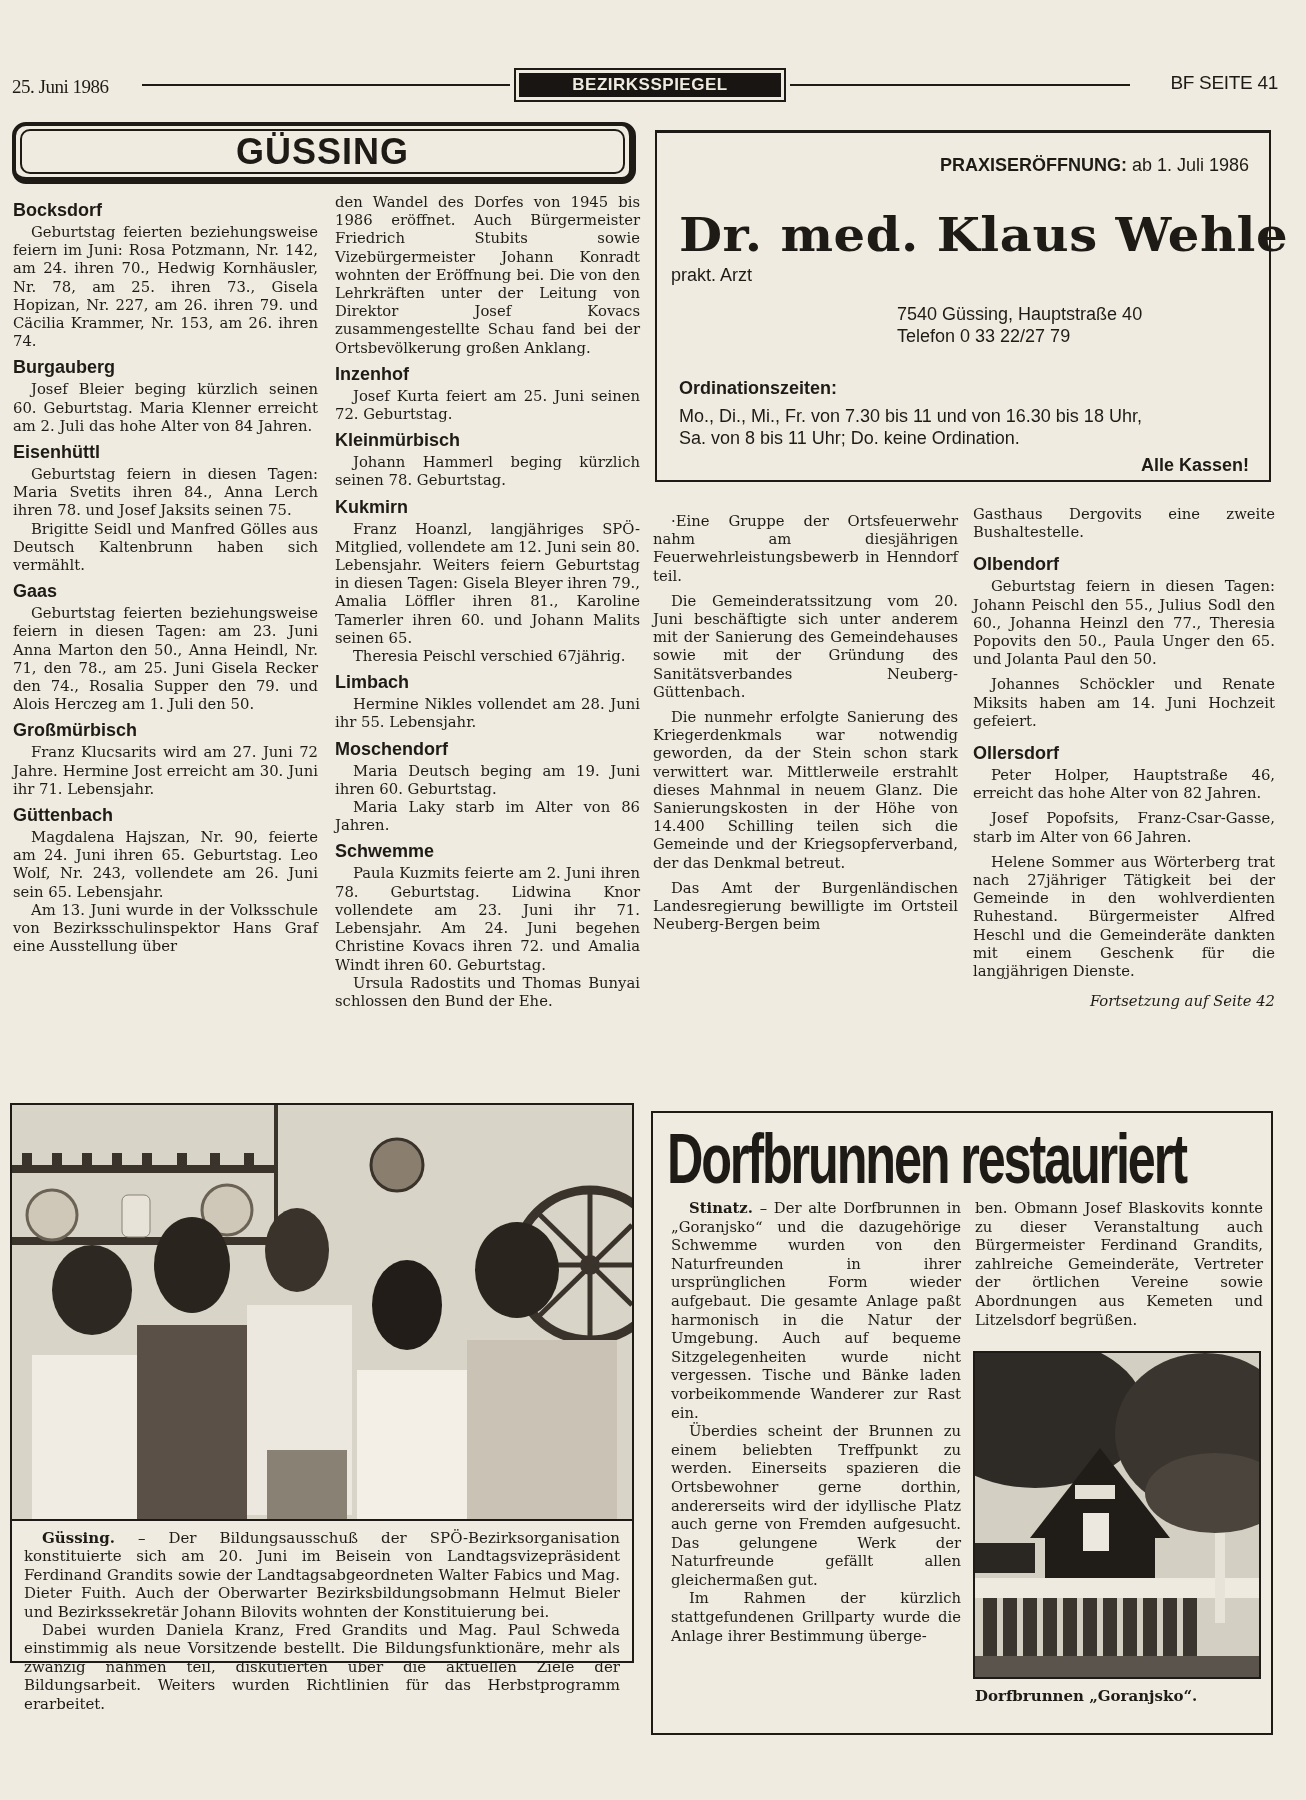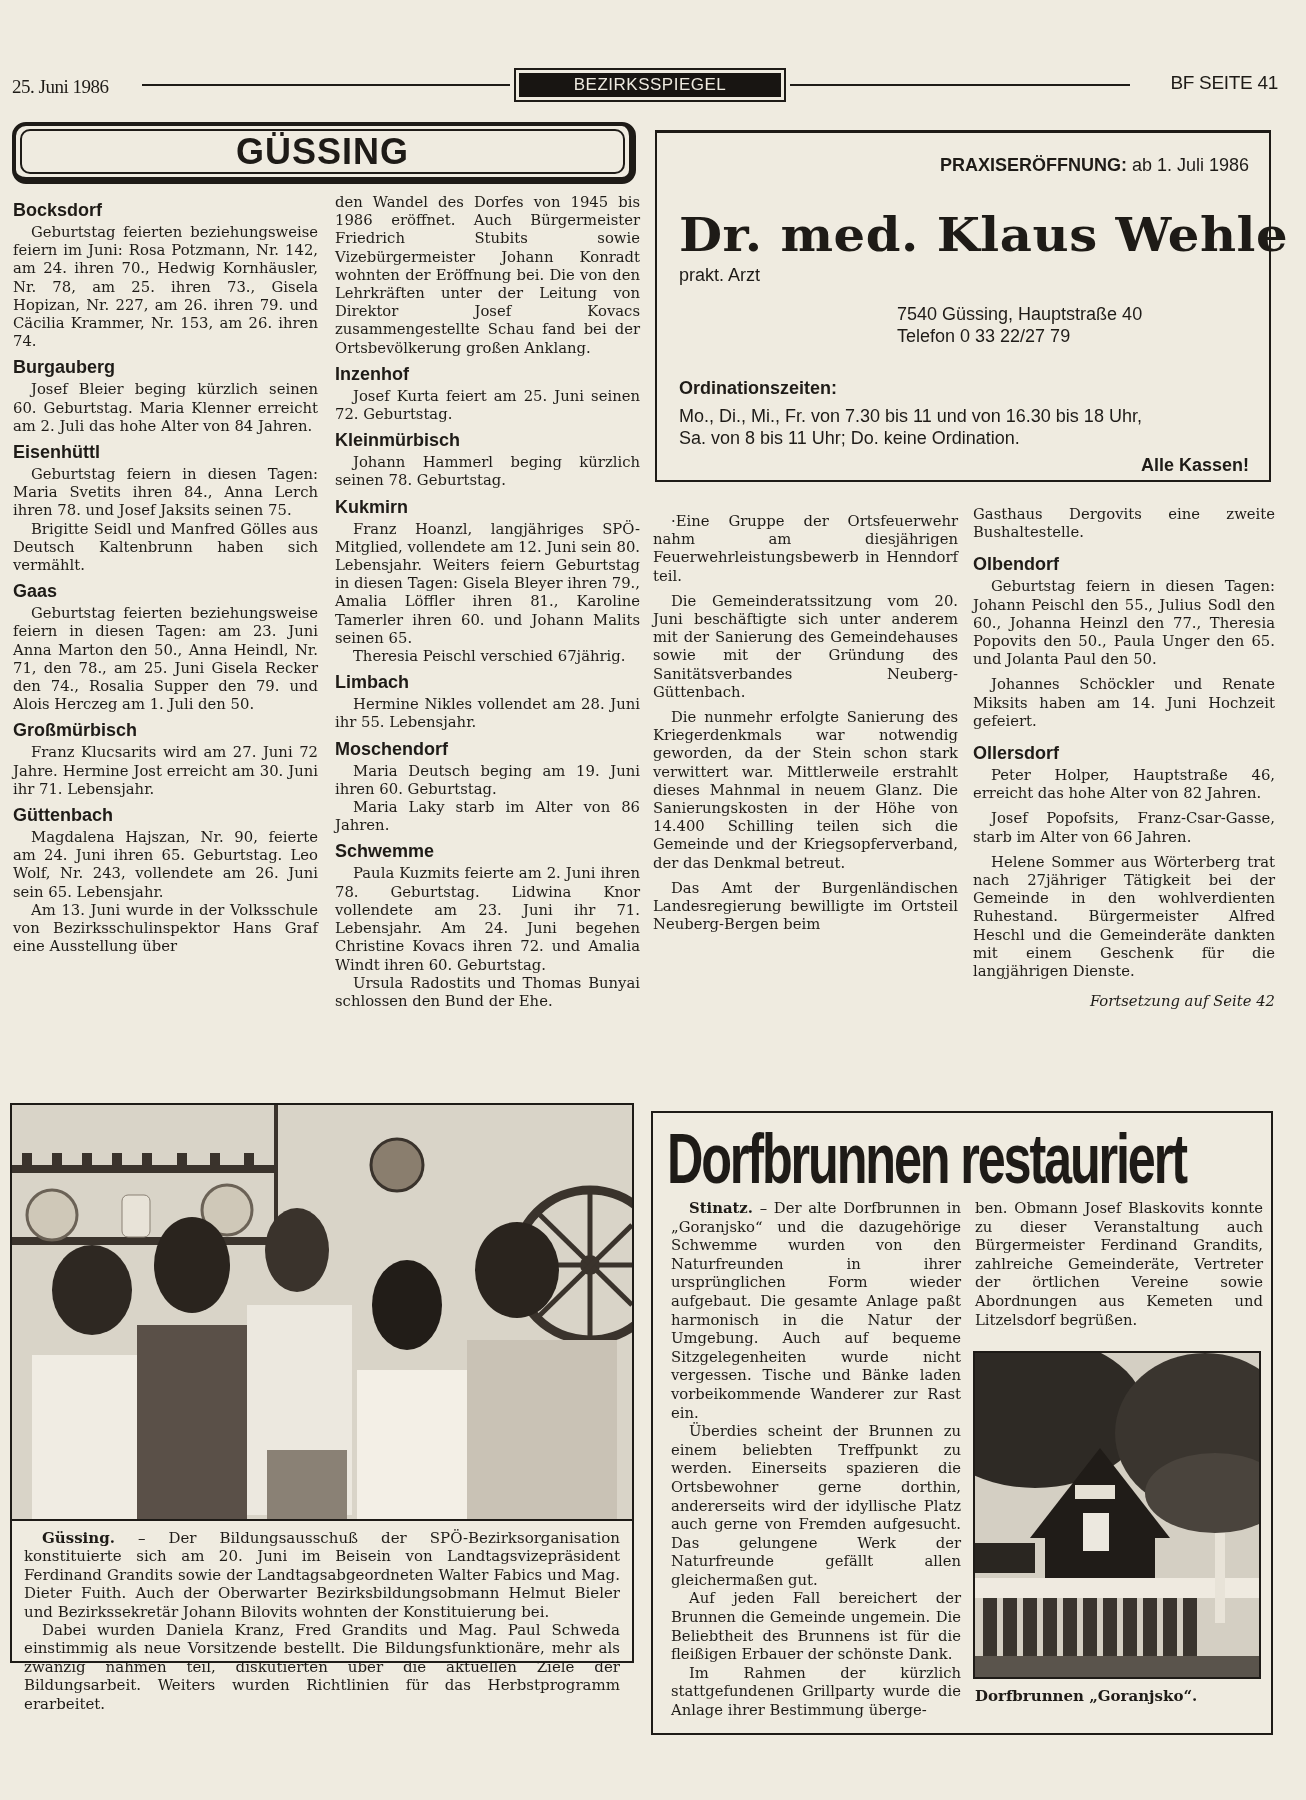--- a/index.html
+++ b/index.html
@@ -7,21 +7,21 @@
     width:1306px; height:1800px; position:relative; overflow:hidden;
     background:#efebe0;
     font-family:"DejaVu Serif", serif;
     color:#1e1b17;
   }
   .abs { position:absolute; }
   
   .hdr-date { left:12px; top:76px; font-family:Liberation Serif, serif; font-size:19px; letter-spacing:-0.5px; }
   .hdr-line { height:2px; background:#1e1b17; top:84px; }
   .hdr-badge { left:514px; top:68px; width:272px; height:34px; border:2px solid #1e1b17; box-sizing:border-box; padding:3px; }
-  .hdr-badge-inner { background:#181512; color:#efebe0; height:100%; display:flex; align-items:center; justify-content:center; font-family:"Liberation Sans", sans-serif; font-weight:normal; font-size:17px; letter-spacing:0.5px; }
+  .hdr-badge-inner { background:#181512; color:#efebe0; height:100%; display:flex; align-items:center; justify-content:center; font-family:"Liberation Sans", sans-serif; font-weight:bold; font-size:17px; letter-spacing:0.5px; }
   .hdr-page { right:28px; top:72px; font-family:"Liberation Sans", sans-serif; font-size:19px; letter-spacing:-0.3px; }
 
   
   .banner { left:12px; top:122px; width:624px; height:62px; border:4px solid #1e1b17; border-radius:14px; box-sizing:border-box; border-bottom-width:7px; border-right-width:7px; }
   .banner-inner { position:absolute; left:4px; top:3px; right:4px; bottom:3px; border:2px solid #1e1b17; border-radius:10px; display:flex; align-items:center; justify-content:center; font-family:"Liberation Sans", sans-serif; font-weight:bold; font-size:36px; letter-spacing:1px; }
 
   
   .col { font-size:14.8px; line-height:18.2px; text-align:justify; hyphens:manual; }
   .col h3 { font-family:"Liberation Sans", sans-serif; font-size:18px; font-weight:bold; margin:6px 0 2px 0; line-height:22px; }
   .col p { margin:0; text-indent:18px; }
@@ -31,21 +31,21 @@
   .col2 { left:335px; top:193px; width:305px; }
   .col3 { left:653px; top:505px; width:305px; }
   .col4 { left:973px; top:505px; width:302px; }
   .cont { text-align:right; font-style:italic; margin-top:12px; }
 
   
   .ad { left:655px; top:130px; width:616px; height:352px; border:2px solid #1e1b17; border-top-width:3px; box-sizing:border-box; font-family:"Liberation Sans", sans-serif; }
   .ad-open { position:absolute; right:20px; top:22px; font-size:18px; }
   .ad-open b { font-weight:bold; }
   .ad-name { position:absolute; left:22px; top:75px; font-family:"DejaVu Serif", serif; font-weight:bold; font-size:46px; letter-spacing:0.5px; transform:scaleX(1.08); transform-origin:left; }
-  .ad-title { position:absolute; left:22px; top:132px; font-size:18px; }
+  .ad-title { position:absolute; left:14px; top:132px; font-size:18px; }
   .ad-addr { position:absolute; left:240px; top:170px; font-size:18px; line-height:22px; }
   .ad-hours-h { position:absolute; left:22px; top:245px; font-size:18px; font-weight:bold; }
   .ad-hours { position:absolute; left:22px; top:272px; width:575px; font-size:18px; line-height:22px; }
   .ad-kassen { position:absolute; right:20px; top:294px; font-size:18px; font-weight:bold;margin-top:28px; }
 
   
   .photo1 { left:10px; top:1103px; width:624px; height:418px; border:2px solid #1e1b17; box-sizing:border-box; overflow:hidden; }
   .photo1 svg { width:100%; height:100%; display:block; }
   .cap1box { left:10px; top:1519px; width:624px; height:144px; border:2px solid #1e1b17; border-top:none; box-sizing:border-box; padding:10px 12px 0 12px; font-size:15px; line-height:18.4px; text-align:justify; }
   .cap1box p { margin:0; text-indent:18px; }
@@ -196,21 +196,20 @@
 <div class="abs cap1box">
   <p><span class="lead">Güssing.</span><span> – Der Bildungsausschuß der SPÖ-Bezirksorganisation konstituierte sich am 20. Juni im Beisein von Landtagsvizepräsident Ferdinand Grandits sowie der Landtagsabgeordneten Walter Fabics und Mag. Dieter Fuith. Auch der Oberwarter Bezirksbildungsobmann Helmut Bieler und Bezirkssekretär Johann Bilovits wohnten der Konstituierung bei.</span></p>
   <p>Dabei wurden Daniela Kranz, Fred Grandits und Mag. Paul Schweda einstimmig als neue Vorsitzende bestellt. Die Bildungsfunktionäre, mehr als zwanzig nahmen teil, diskutierten über die aktuellen Ziele der Bildungsarbeit. Weiters wurden Richtlinien für das Herbstprogramm erarbeitet.</p>
 </div>
 
 <div class="abs art">
   <div class="art-head">Dorfbrunnen restauriert</div>
   <div class="art-col1">
     <p><span class="lead">Stinatz.</span><span> – Der alte Dorfbrunnen in „Goranjsko“ und die dazugehörige Schwemme wurden von den Naturfreunden in ihrer ursprünglichen Form wieder aufgebaut. Die gesamte Anlage paßt harmonisch in die Natur der Umgebung. Auch auf bequeme Sitzgelegenheiten wurde nicht vergessen. Tische und Bänke laden vorbeikommende Wanderer zur Rast ein.</span></p>
     <p>Überdies scheint der Brunnen zu einem beliebten Treffpunkt zu werden. Einerseits spazieren die Ortsbewohner gerne dorthin, andererseits wird der idyllische Platz auch gerne von Fremden aufgesucht. Das gelungene Werk der Naturfreunde gefällt allen gleichermaßen gut.</p>
-    <p>Auf jeden Fall bereichert der Brunnen die Gemeinde ungemein. Die Beliebtheit des Brunnens ist für die fleißigen Erbauer der schönste Dank.</p>
     <p>Im Rahmen der kürzlich stattgefundenen Grillparty wurde die Anlage ihrer Bestimmung überge-</p>
   </div>
   <div class="art-col2">
     <p>ben. Obmann Josef Blaskovits konnte zu dieser Veranstaltung auch Bürgermeister Ferdinand Grandits, zahlreiche Gemeinderäte, Vertreter der örtlichen Vereine sowie Abordnungen aus Kemeten und Litzelsdorf begrüßen.</p>
   </div>
   <div class="photo2">
     <svg viewBox="0 0 284 324" preserveAspectRatio="none">
       <rect width="284" height="324" fill="#d4cfc3"></rect>
       <ellipse cx="60" cy="60" rx="110" ry="75" fill="#2e2a25"></ellipse>
       <ellipse cx="230" cy="80" rx="90" ry="80" fill="#3a352f"></ellipse>

